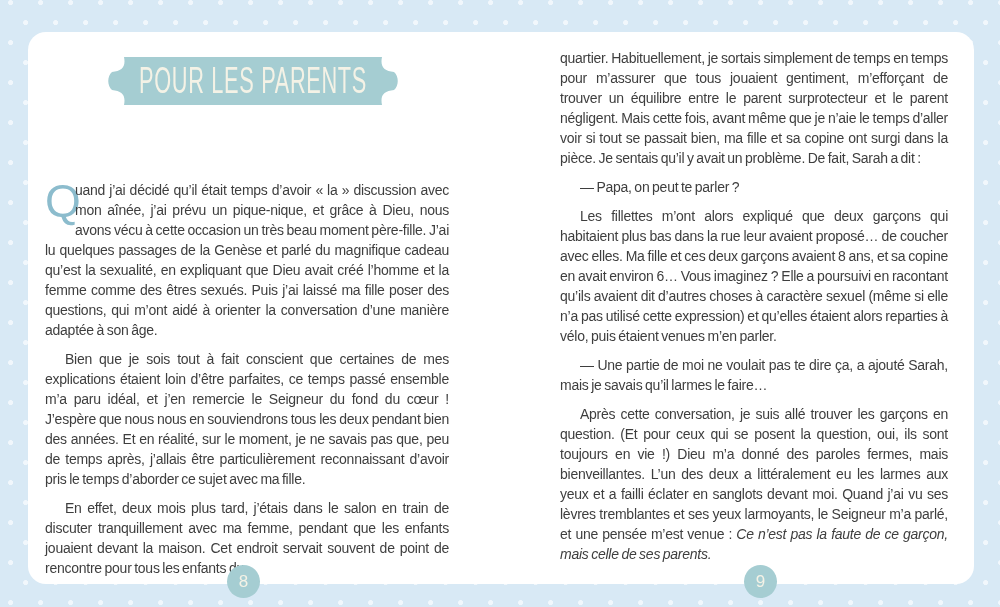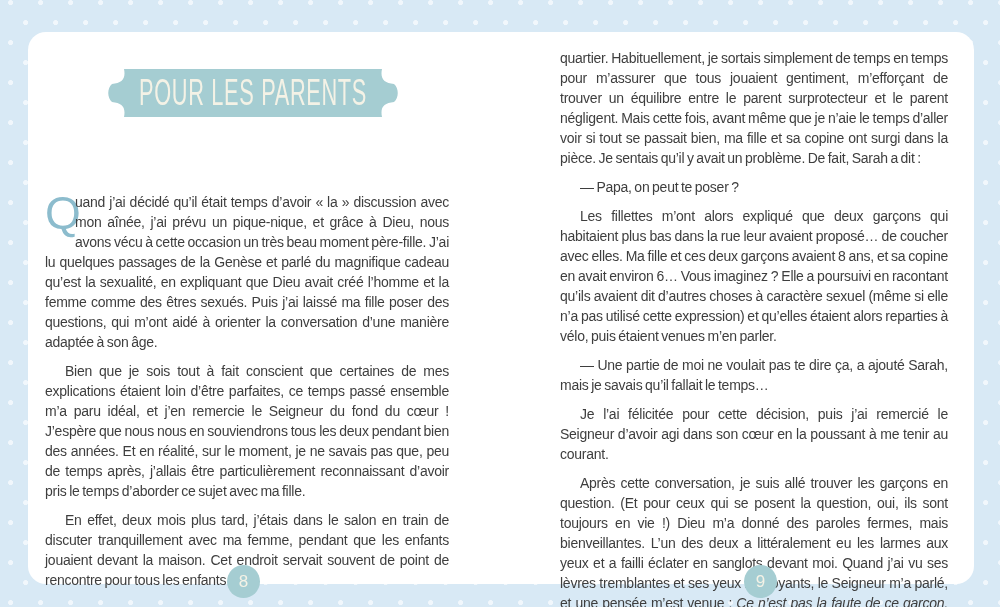--- a/index.html
+++ b/index.html
@@ -37,21 +37,21 @@
 
   .page { position: absolute; top: 0; }
   .page-left  { left: 17px;  width: 416px; }
   .page-right { left: 532px; width: 400px; padding-top: 16px; }
 
   
   .banner {
     position: relative;
     width: 292px;
     height: 50px;
-    margin: 36px auto 0 auto;
+    margin: 24px auto 0 auto;
     text-align: right;
   }
   .banner svg { position: absolute; inset: 0; display: block; }
   .banner-text {
     position: absolute;
     inset: 0;
     display: flex;
     align-items: center;
     justify-content: center;
     color: #f4f2e6;
@@ -125,24 +125,23 @@
 
       <div class="text-block">
         <p class="para"><span class="dropcap">Q</span><span>uand j’ai décidé qu’il était temps d’avoir « la » discussion avec mon aînée, j’ai prévu un pique-nique, et grâce à Dieu, nous avons vécu à cette occasion un très beau moment père-fille. J’ai lu quelques passages de la Genèse et parlé du magnifique cadeau qu’est la sexualité, en expliquant que Dieu avait créé l’homme et la femme comme des êtres sexués. Puis j’ai laissé ma fille poser des questions, qui m’ont aidé à orienter la conversation d’une manière adaptée à son âge.</span></p>
         <p class="para indent">Bien que je sois tout à fait conscient que certaines de mes explications étaient loin d’être parfaites, ce temps passé ensemble m’a paru idéal, et j’en remercie le Seigneur du fond du cœur ! J’espère que nous nous en souviendrons tous les deux pendant bien des années. Et en réalité, sur le moment, je ne savais pas que, peu de temps après, j’allais être particulièrement reconnaissant d’avoir pris le temps d’aborder ce sujet avec ma fille.</p>
         <p class="para indent">En effet, deux mois plus tard, j’étais dans le salon en train de discuter tranquillement avec ma femme, pendant que les enfants jouaient devant la maison. Cet endroit servait souvent de point de rencontre pour tous les enfants du</p>
       </div>
     </div>
 
     <div class="page page-right">
       <p class="para">quartier. Habituellement, je sortais simplement de temps en temps pour m’assurer que tous jouaient gentiment, m’efforçant de trouver un équilibre entre le parent surprotecteur et le parent négligent. Mais cette fois, avant même que je n’aie le temps d’aller voir si tout se passait bien, ma fille et sa copine ont surgi dans la pièce. Je sentais qu’il y avait un problème. De fait, Sarah a dit :</p>
-      <p class="para indent">— Papa, on peut te poser ?</p>
+      <p class="para indent">— Papa, on peut te parler ?</p>
       <p class="para indent">Les fillettes m’ont alors expliqué que deux garçons qui habitaient plus bas dans la rue leur avaient proposé… de coucher avec elles. Ma fille et ces deux garçons avaient 8 ans, et sa copine en avait environ 6… Vous imaginez ? Elle a poursuivi en racontant qu’ils avaient dit d’autres choses à caractère sexuel (même si elle n’a pas utilisé cette expression) et qu’elles étaient alors reparties à vélo, puis étaient venues m’en parler.</p>
-      <p class="para indent">— Une partie de moi ne voulait pas te dire ça, a ajouté Sarah, mais je savais qu’il fallait le temps…</p>
-      <p class="para indent">Je l’ai félicitée pour cette décision, puis j’ai remercié le Seigneur d’avoir agi dans son cœur en la poussant à me tenir au courant.</p>
+      <p class="para indent">— Une partie de moi ne voulait pas te dire ça, a ajouté Sarah, mais je savais qu’il larmes le faire…</p>
       <p class="para indent"><span>Après cette conversation, je suis allé trouver les garçons en question. (Et pour ceux qui se posent la question, oui, ils sont toujours en vie !) Dieu m’a donné des paroles fermes, mais bienveillantes. L’un des deux a littéralement eu les larmes aux yeux et a failli éclater en sanglots devant moi. Quand j’ai vu ses lèvres tremblantes et ses yeux larmoyants, le Seigneur m’a parlé, et une pensée m’est venue : </span><em>Ce n’est pas la faute de ce garçon, mais celle de ses parents.</em></p>
     </div>
 
     <div class="pagenum pagenum-left">
       <span>8</span>
     </div>
     <div class="pagenum pagenum-right">
       <span>9</span>
     </div>
 

